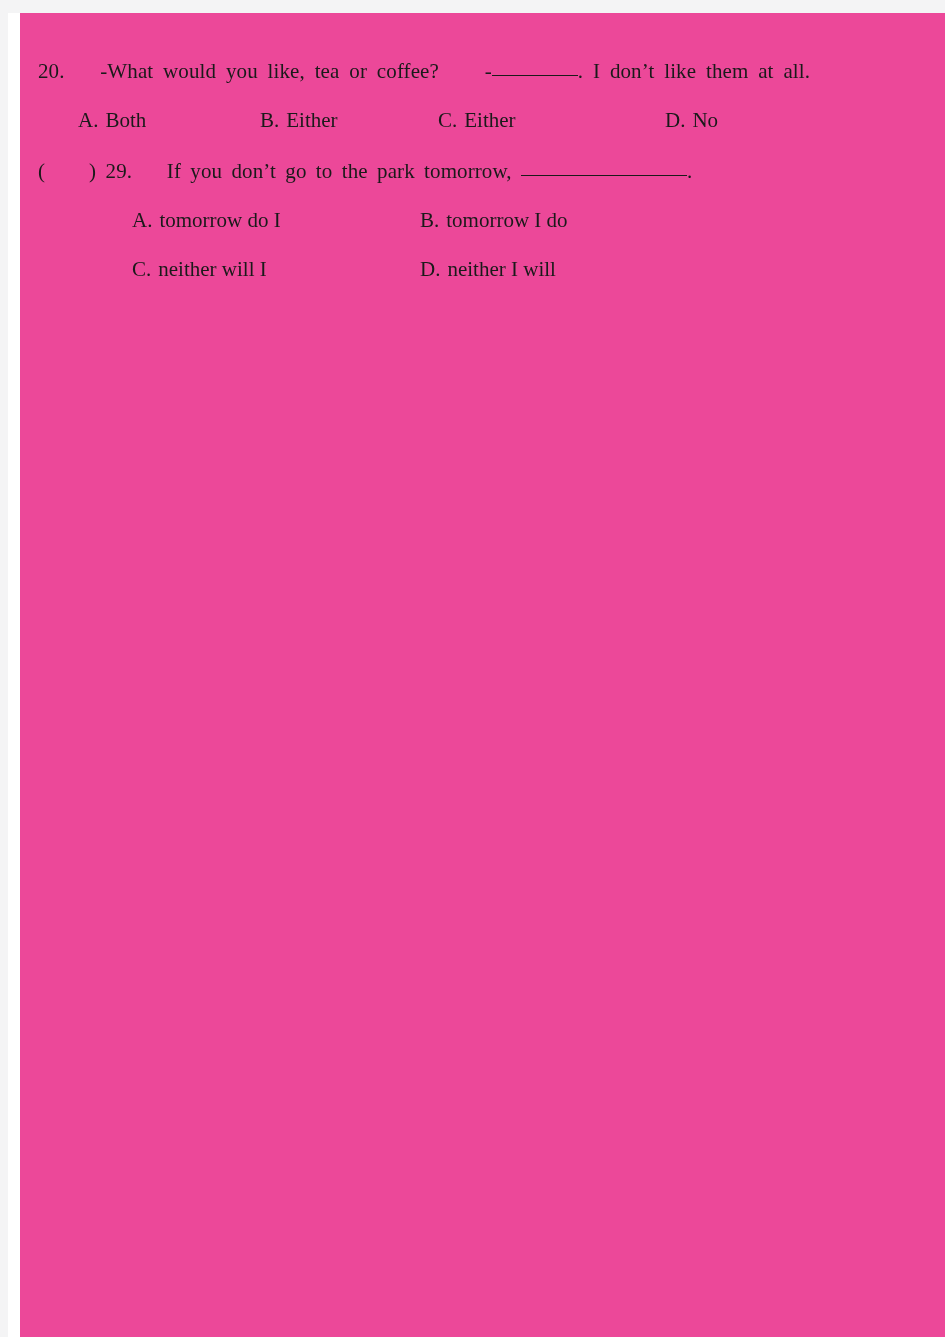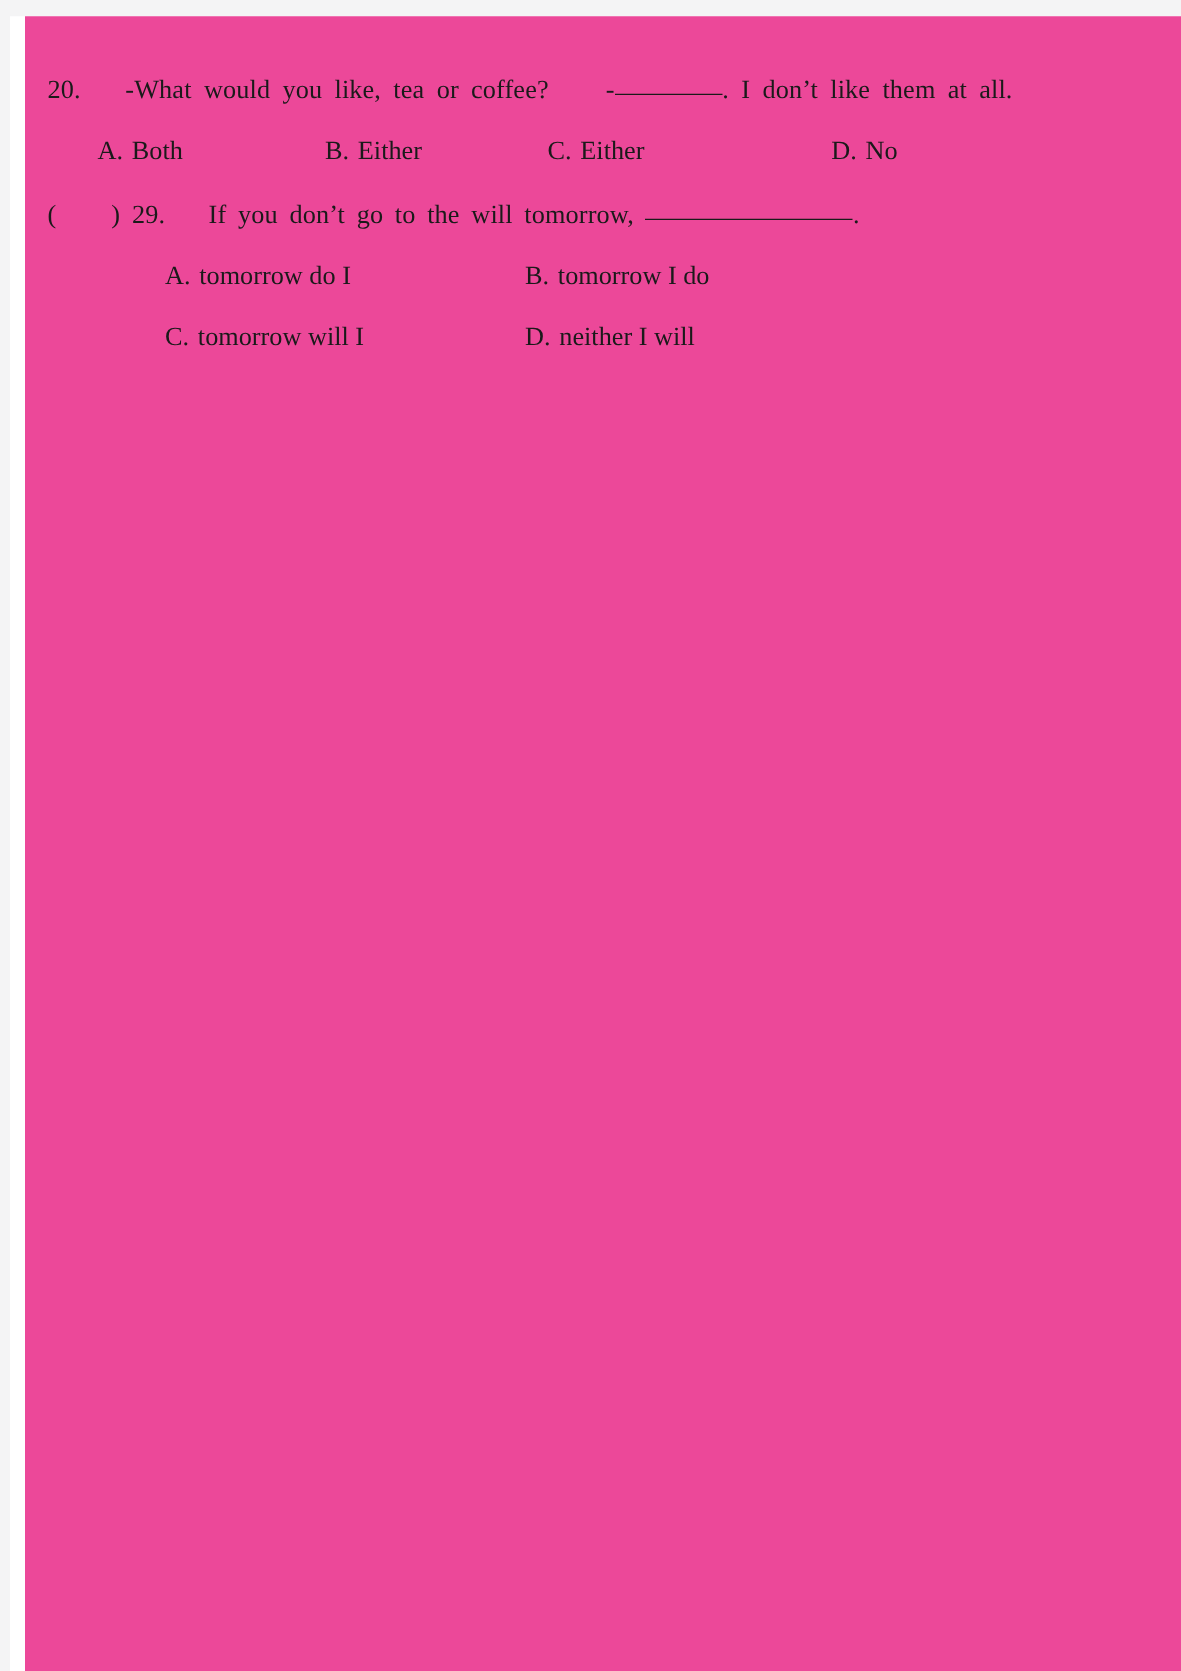--- a/index.html
+++ b/index.html
@@ -128,35 +128,35 @@
     </div>
     <div class="opt-row opt-20-d" style="left:645px; top:94px;">
       <span class="opt-letter">D.</span>
       <span>No</span>
     </div>
 
     <div class="qline stem-21">
       <span><span>(</span><span class="gap-paren"></span><span>)</span></span>
       <span>29.</span>
       <span class="gap-num"></span>
-      <span>If you don’t go to the will tomorrow,</span>
+      <span>If you don’t go to the park tomorrow,</span>
       <span class="blank blank-long"></span><span>.</span>
     </div>
 
     <div class="opt-row opt-21-a" style="left:112px; top:194px;">
       <span class="opt-letter">A.</span>
       <span>tomorrow do I</span>
     </div>
     <div class="opt-row opt-21-b" style="left:400px; top:194px;">
       <span class="opt-letter">B.</span>
       <span>tomorrow I do</span>
     </div>
     <div class="opt-row opt-21-c" style="left:112px; top:243px;">
       <span class="opt-letter">C.</span>
-      <span>tomorrow will I</span>
+      <span>neither will I</span>
     </div>
     <div class="opt-row opt-21-d" style="left:400px; top:243px;">
       <span class="opt-letter">D.</span>
       <span>neither I will</span>
     </div>
 
   </div>
 </div>
 
 </body></html>

